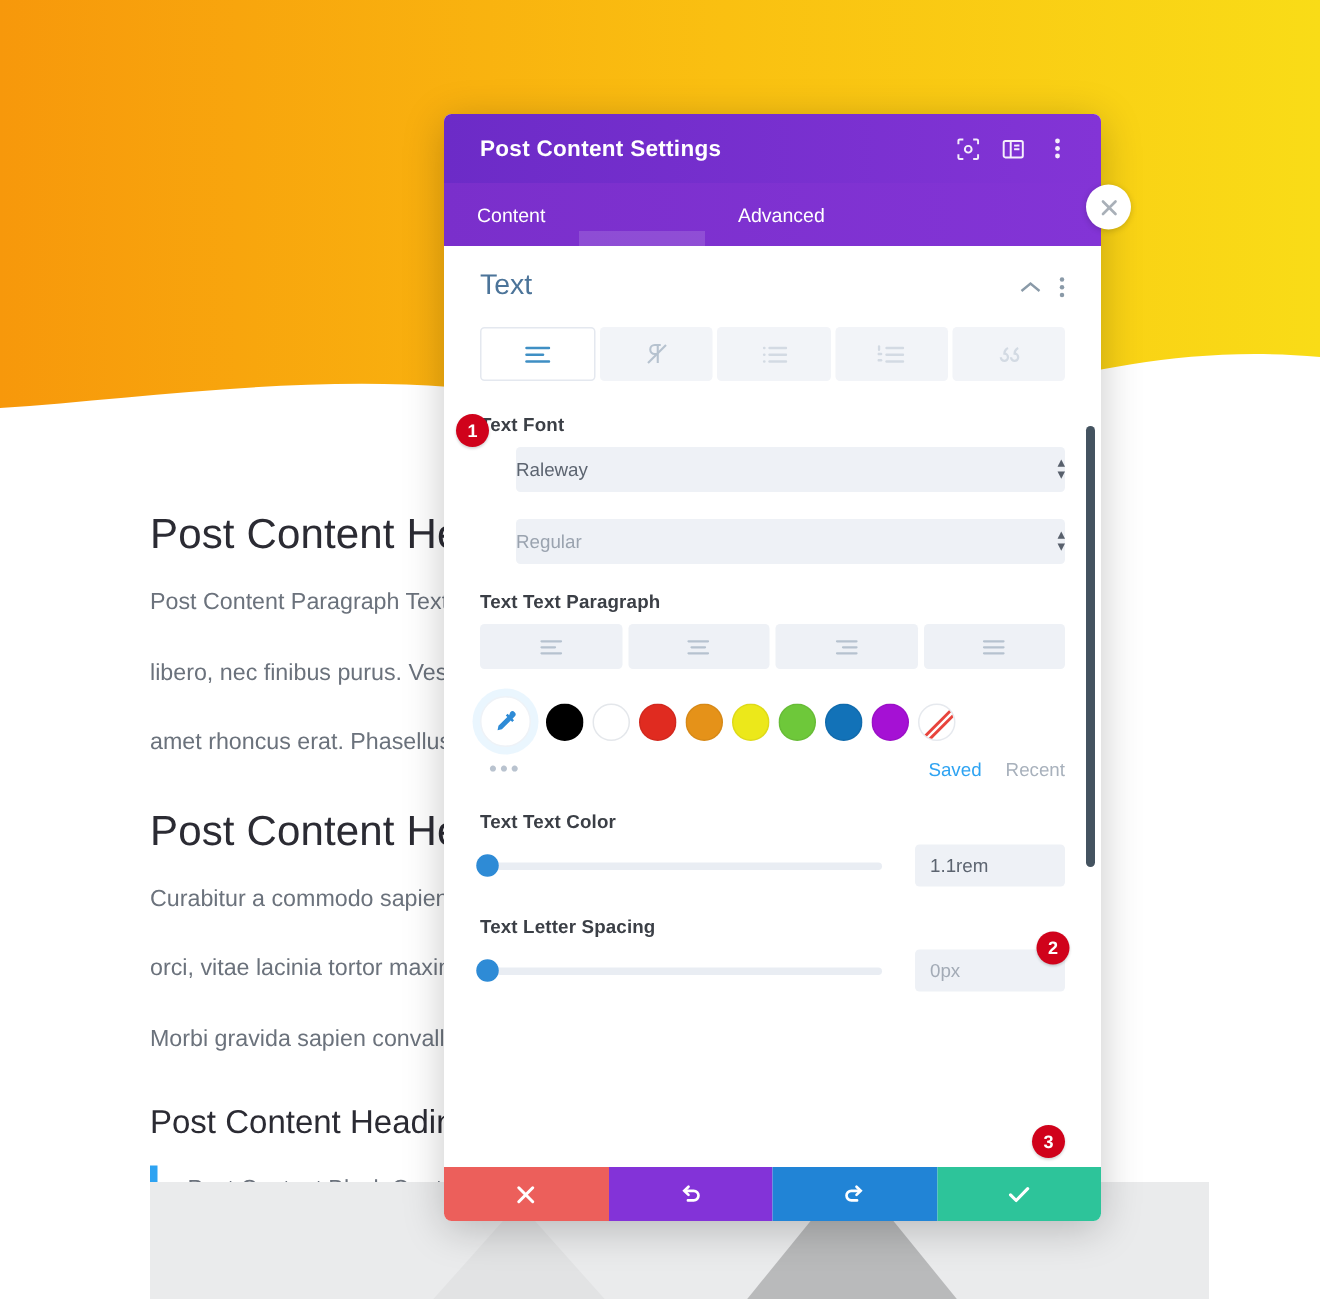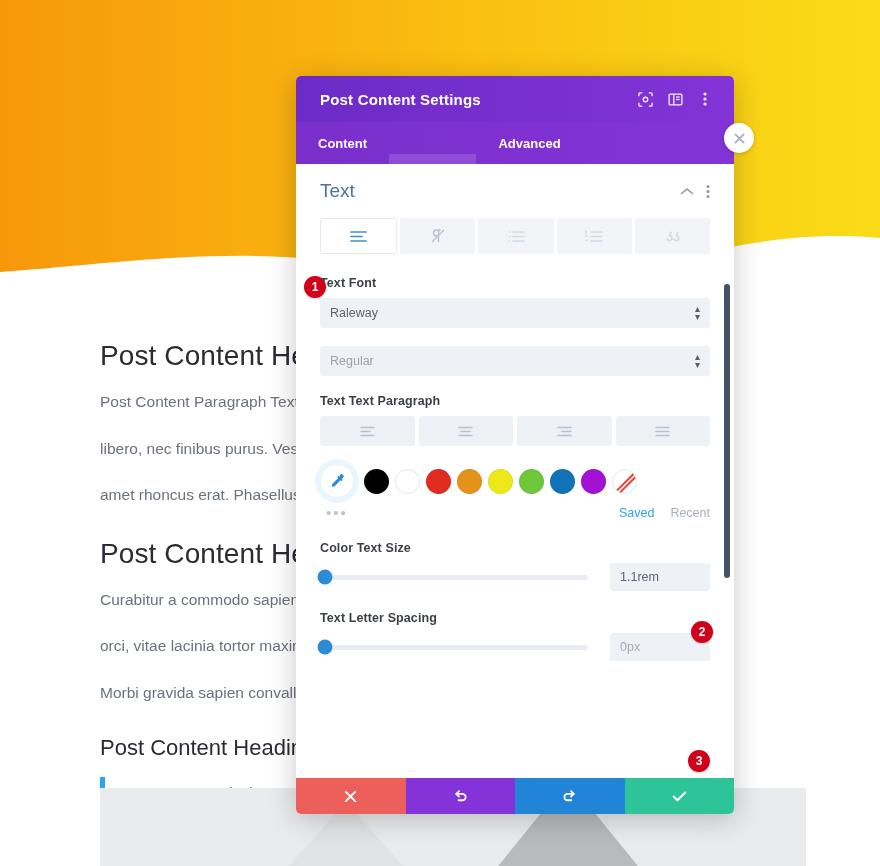--- a/index.html
+++ b/index.html
@@ -103,21 +103,21 @@
   .m-tbicon svg { display: block; }
 
   .m-tabs {
     height: 42px; background: #7e31cf;
     background: linear-gradient(90deg,#7a2fcb 0%,#8334d6 100%);
     display: flex; flex: none;
   }
   .m-tab {
     padding: 0 22px; height: 42px;
     display: flex; align-items: center;
-    color: #fff; font-size: 13px; font-weight: 700;
+    color: #fff; font-size: 13px; font-weight: 400;
     cursor: pointer;
   }
   .m-tab.active { background: rgba(255,255,255,.14); margin-top: 32px; }
 
   .m-body {
     flex: 1; position: relative;
     overflow: hidden;
     background: #fff;
   }
   .m-scrollarea {
@@ -152,21 +152,21 @@
   }
 
   .fld { margin-bottom: 18px; position: relative; }
   .fld-label {
     font-size: 12.5px; font-weight: 700; color: #3b3f46;
     margin-bottom: 8px; letter-spacing: .1px;
   }
   .select {
     height: 30px; background: #eef1f6; border-radius: 3px;
     display: flex; align-items: center;
-    padding: 0 10px; cursor: pointer;
+    padding: 0 0; cursor: pointer; margin-left: 24px;
   }
   .select .val { font-size: 12.5px; color: #5c6470; flex: 1; }
   .select .val.ph { color: #9aa3af; }
   .spin { color: #58606c; font-size: 10px; line-height: .8; text-align:center;}
 
   .style-row { display: flex; }
   .style-btn {
     flex: 1; height: 30px; margin-right: 4px;
     background: #eef1f6; border-radius: 3px;
     display: flex; align-items: center; justify-content: center;
@@ -487,21 +487,21 @@
           <div class="sw none"></div>
         </div>
         <div class="sw-foot">
           <span class="dots3">•••</span>
           <span class="sv-link">Saved</span>
           <span class="rc-link">Recent</span>
         </div>
       </div>
 
       <div class="fld" style="margin-top:20px">
-        <div class="fld-label">Color Text Size</div>
+        <div class="fld-label">Text Text Color</div>
         <div class="slider-row">
           <div class="track">
             <div class="thumb" style="left:2%"></div>
           </div>
           <div class="numbox">1.1rem</div>
         </div>
       </div>
 
       <div class="fld" style="margin-top:20px">
         <div class="fld-label">Text Letter Spacing</div>

